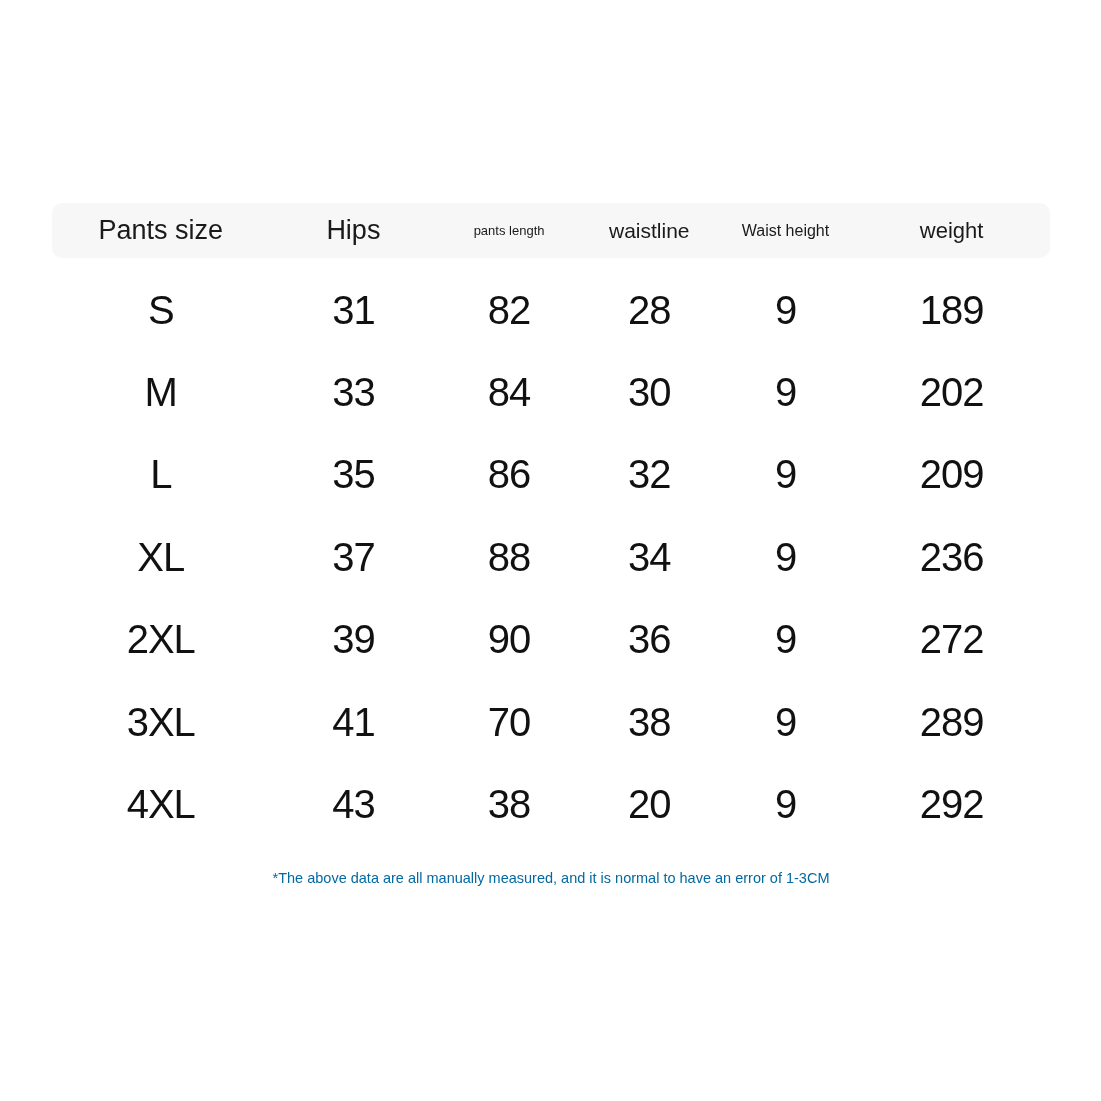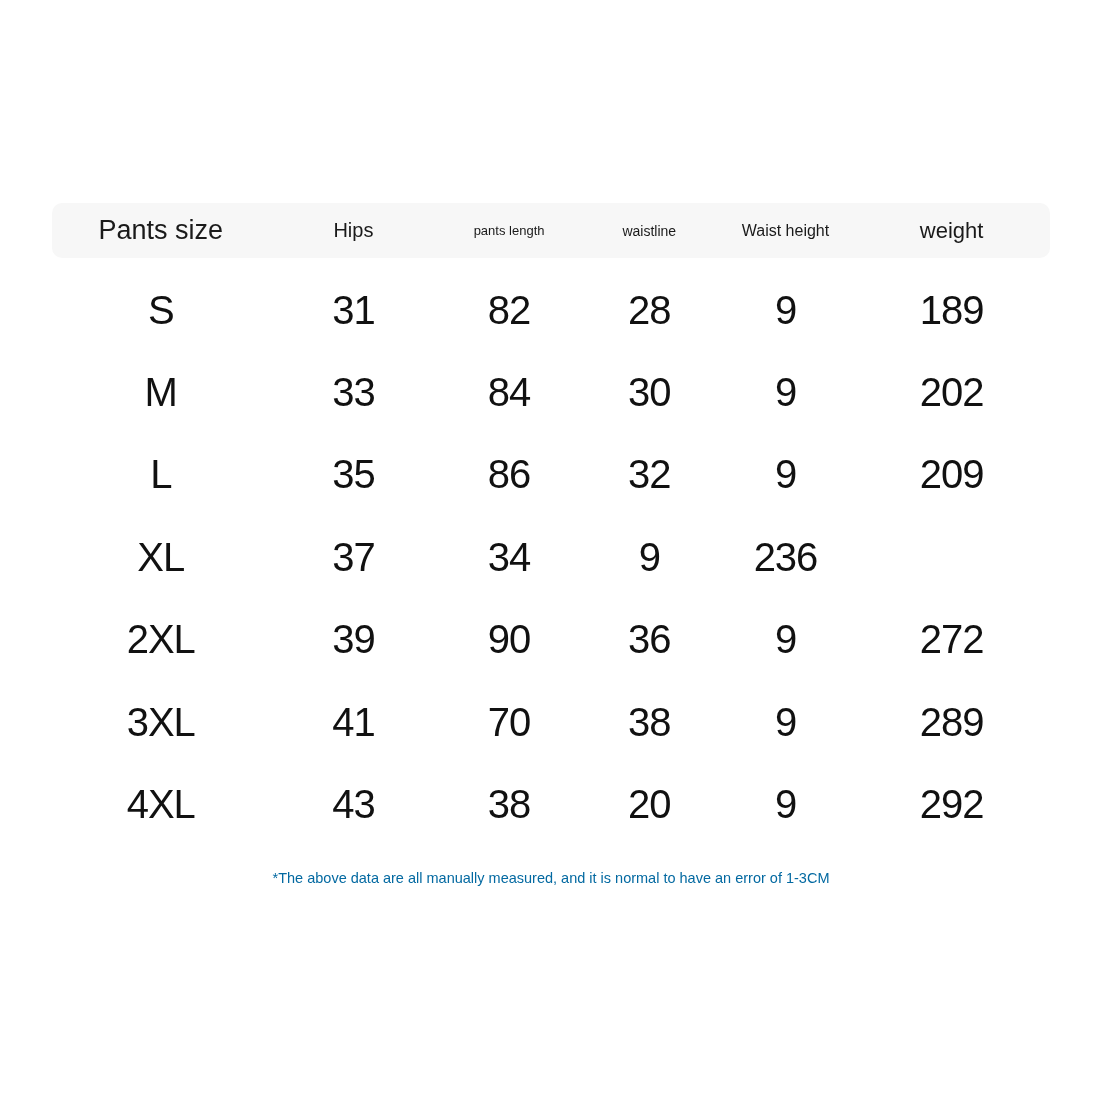--- a/index.html
+++ b/index.html
@@ -26,23 +26,23 @@
     background: #f7f7f7;
     border-radius: 10px;
     height: 55px;
   }
   .header .cell {
     text-align: center;
     color: #1a1a1a;
     letter-spacing: 0px;
   }
   .header .cell.c0 { font-size: 27px; }
-  .header .cell.c1 { font-size: 20px; }
+  .header .cell.c1 { font-size: 27px; }
   .header .cell.c2 { font-size: 13px; }
-  .header .cell.c3 { font-size: 14px; }
+  .header .cell.c3 { font-size: 21px; }
   .header .cell.c4 { font-size: 16px; }
   .header .cell.c5 { font-size: 22px; }
   .body { margin-top: 11px; }
   .body .grid-row { height: 82.4px; }
   .body .cell {
     text-align: center;
     font-size: 40px;
     letter-spacing: -1px;
     color: #111111;
   }
@@ -89,20 +89,21 @@
         <div class="cell">L</div>
         <div class="cell">35</div>
         <div class="cell">86</div>
         <div class="cell">32</div>
         <div class="cell">9</div>
         <div class="cell">209</div>
       </div>
       <div class="grid-row">
         <div class="cell">XL</div>
         <div class="cell">37</div>
+        <div class="cell">88</div>
         <div class="cell">34</div>
         <div class="cell">9</div>
         <div class="cell">236</div>
       </div>
       <div class="grid-row">
         <div class="cell">2XL</div>
         <div class="cell">39</div>
         <div class="cell">90</div>
         <div class="cell">36</div>
         <div class="cell">9</div>

